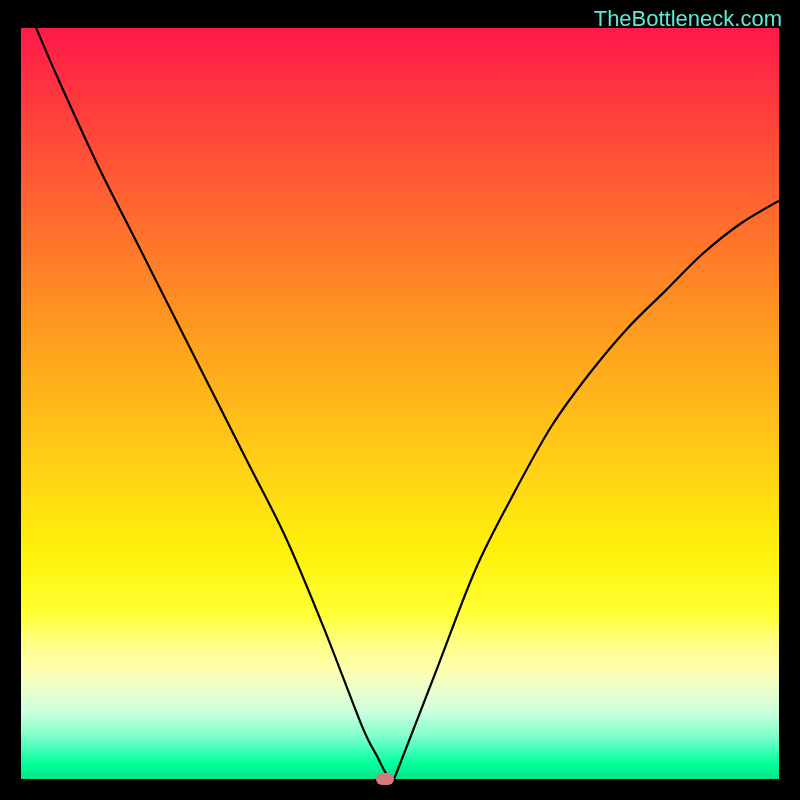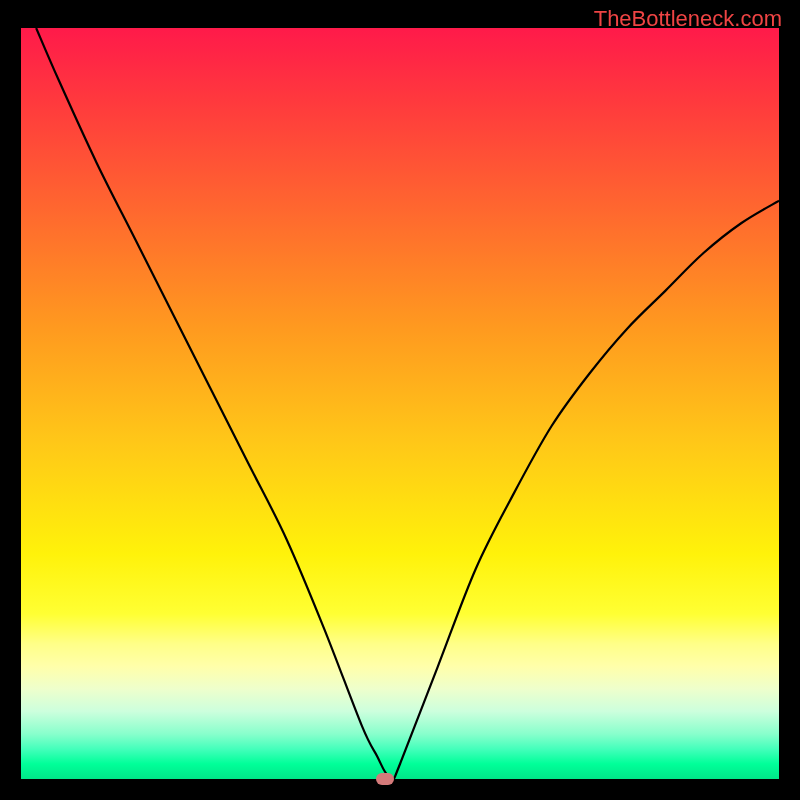--- a/index.html
+++ b/index.html
@@ -8,21 +8,21 @@
     width: 800px;
     height: 800px;
     background: #000;
     position: relative;
     font-family: Arial, sans-serif;
   }
   .watermark {
     position: absolute;
     top: 6px;
     right: 18px;
-    color: #ef4444;
+    color: #5eead4;
     font-size: 22px;
     font-weight: 400;
     z-index: 10;
   }
   .plot-frame {
     position: absolute;
     top: 28px;
     left: 21px;
     width: 758px;
     height: 751px;

